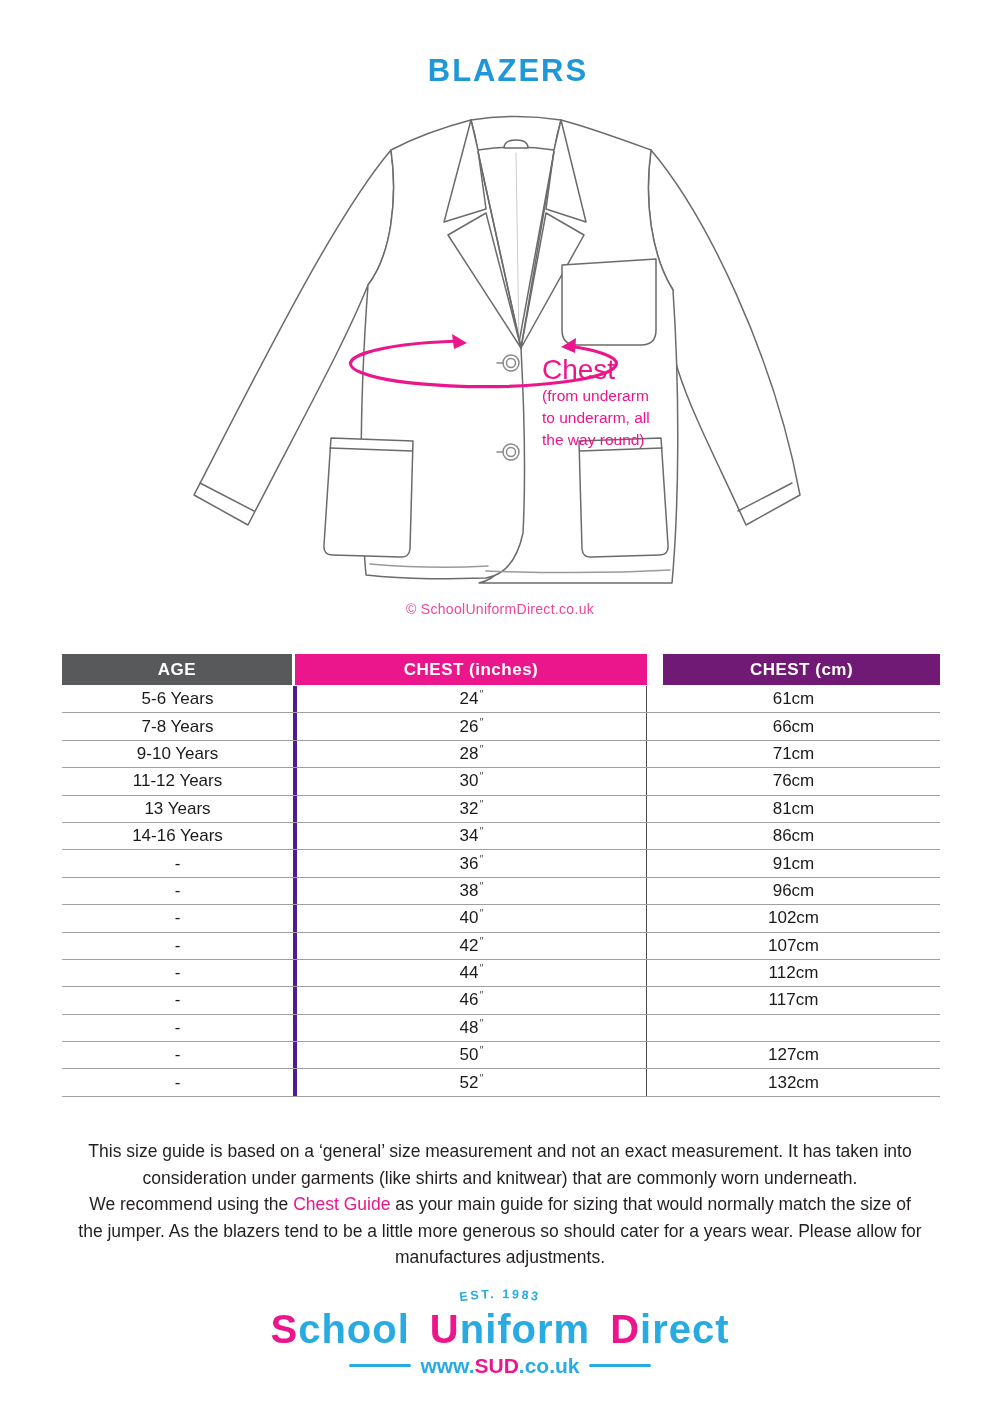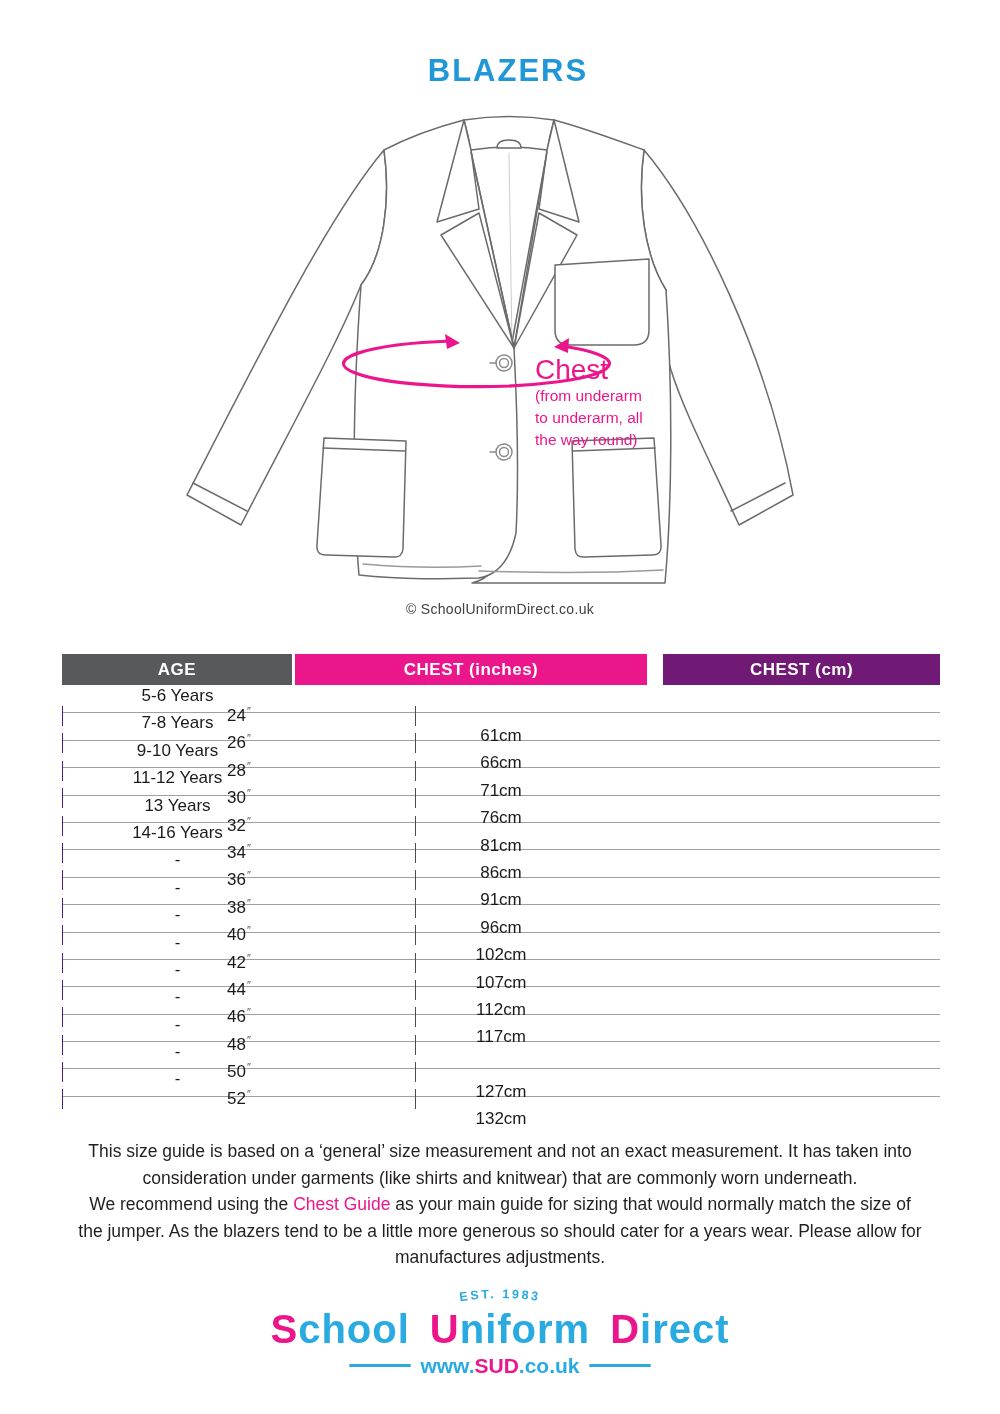--- a/index.html
+++ b/index.html
@@ -4,39 +4,39 @@
 <style>
   html,body{margin:0;padding:0;background:#ffffff;}
   body{width:1000px;height:1414px;position:relative;font-family:"Liberation Sans",sans-serif;overflow:hidden;}
   .page{position:absolute;inset:0;background:#fff;}
 
   
   .page-title{position:absolute;top:53px;left:0;width:100%;margin:0;text-align:center;
     font-size:31px;font-weight:bold;letter-spacing:2px;color:#2097d6;padding-left:8px;}
 
   
-  .diagram{position:absolute;left:179px;top:105px;width:620px;height:500px;}
+  .diagram{position:absolute;left:186px;top:105px;width:620px;height:500px;}
   .diagram svg{display:block;}
   .diagram text{font-family:"Liberation Sans",sans-serif;}
   .caption{position:absolute;top:601px;left:0;width:100%;text-align:center;
-    font-size:14px;color:#404040;letter-spacing:0.3px;}
+    font-size:14px;color:#ec4899;letter-spacing:0.3px;}
 
   
   .size-table{position:absolute;left:62px;top:654px;width:878px;}
   .thead{display:flex;height:31px;border-radius:14px;}
   .th{color:#fff;font-weight:bold;font-size:17px;display:flex;align-items:center;justify-content:center;letter-spacing:0.5px;}
   .th-age{width:230px;background:#58595b;margin-right:3px;}
   .th-inches{width:352px;background:#ec168c;margin-right:16px;}
   .th-cm{flex:1;background:#701a75;}
   .tbody{margin-top:1px;}
   .tr{display:flex;height:27.4px;box-sizing:border-box;border-bottom:1px solid #a0a0a0;
-    font-size:17px;color:#1a1a1a;flex-direction:column;}
+    font-size:17px;color:#1a1a1a;}
   .td{display:flex;align-items:center;justify-content:center;height:100%;box-sizing:border-box;}
   .td-age{width:231px;}
-  .td-inches{width:354px;border-left:1px solid #4c1d95;border-right:1px solid #4d4d4d;}
+  .td-inches{width:354px;border-left:4px solid #4c1d95;border-right:1px solid #4d4d4d;}
   .td-cm{flex:1;}
   .prime{font-size:11px;position:relative;top:-5px;margin-left:1px;color:#555;}
 
   
   .disclaimer{position:absolute;top:1138px;left:50px;width:900px;text-align:center;
     font-size:17.5px;line-height:26.5px;color:#231f20;}
   .disclaimer div{white-space:nowrap;}
   .chest-guide{color:#ec168c;}
 
   

